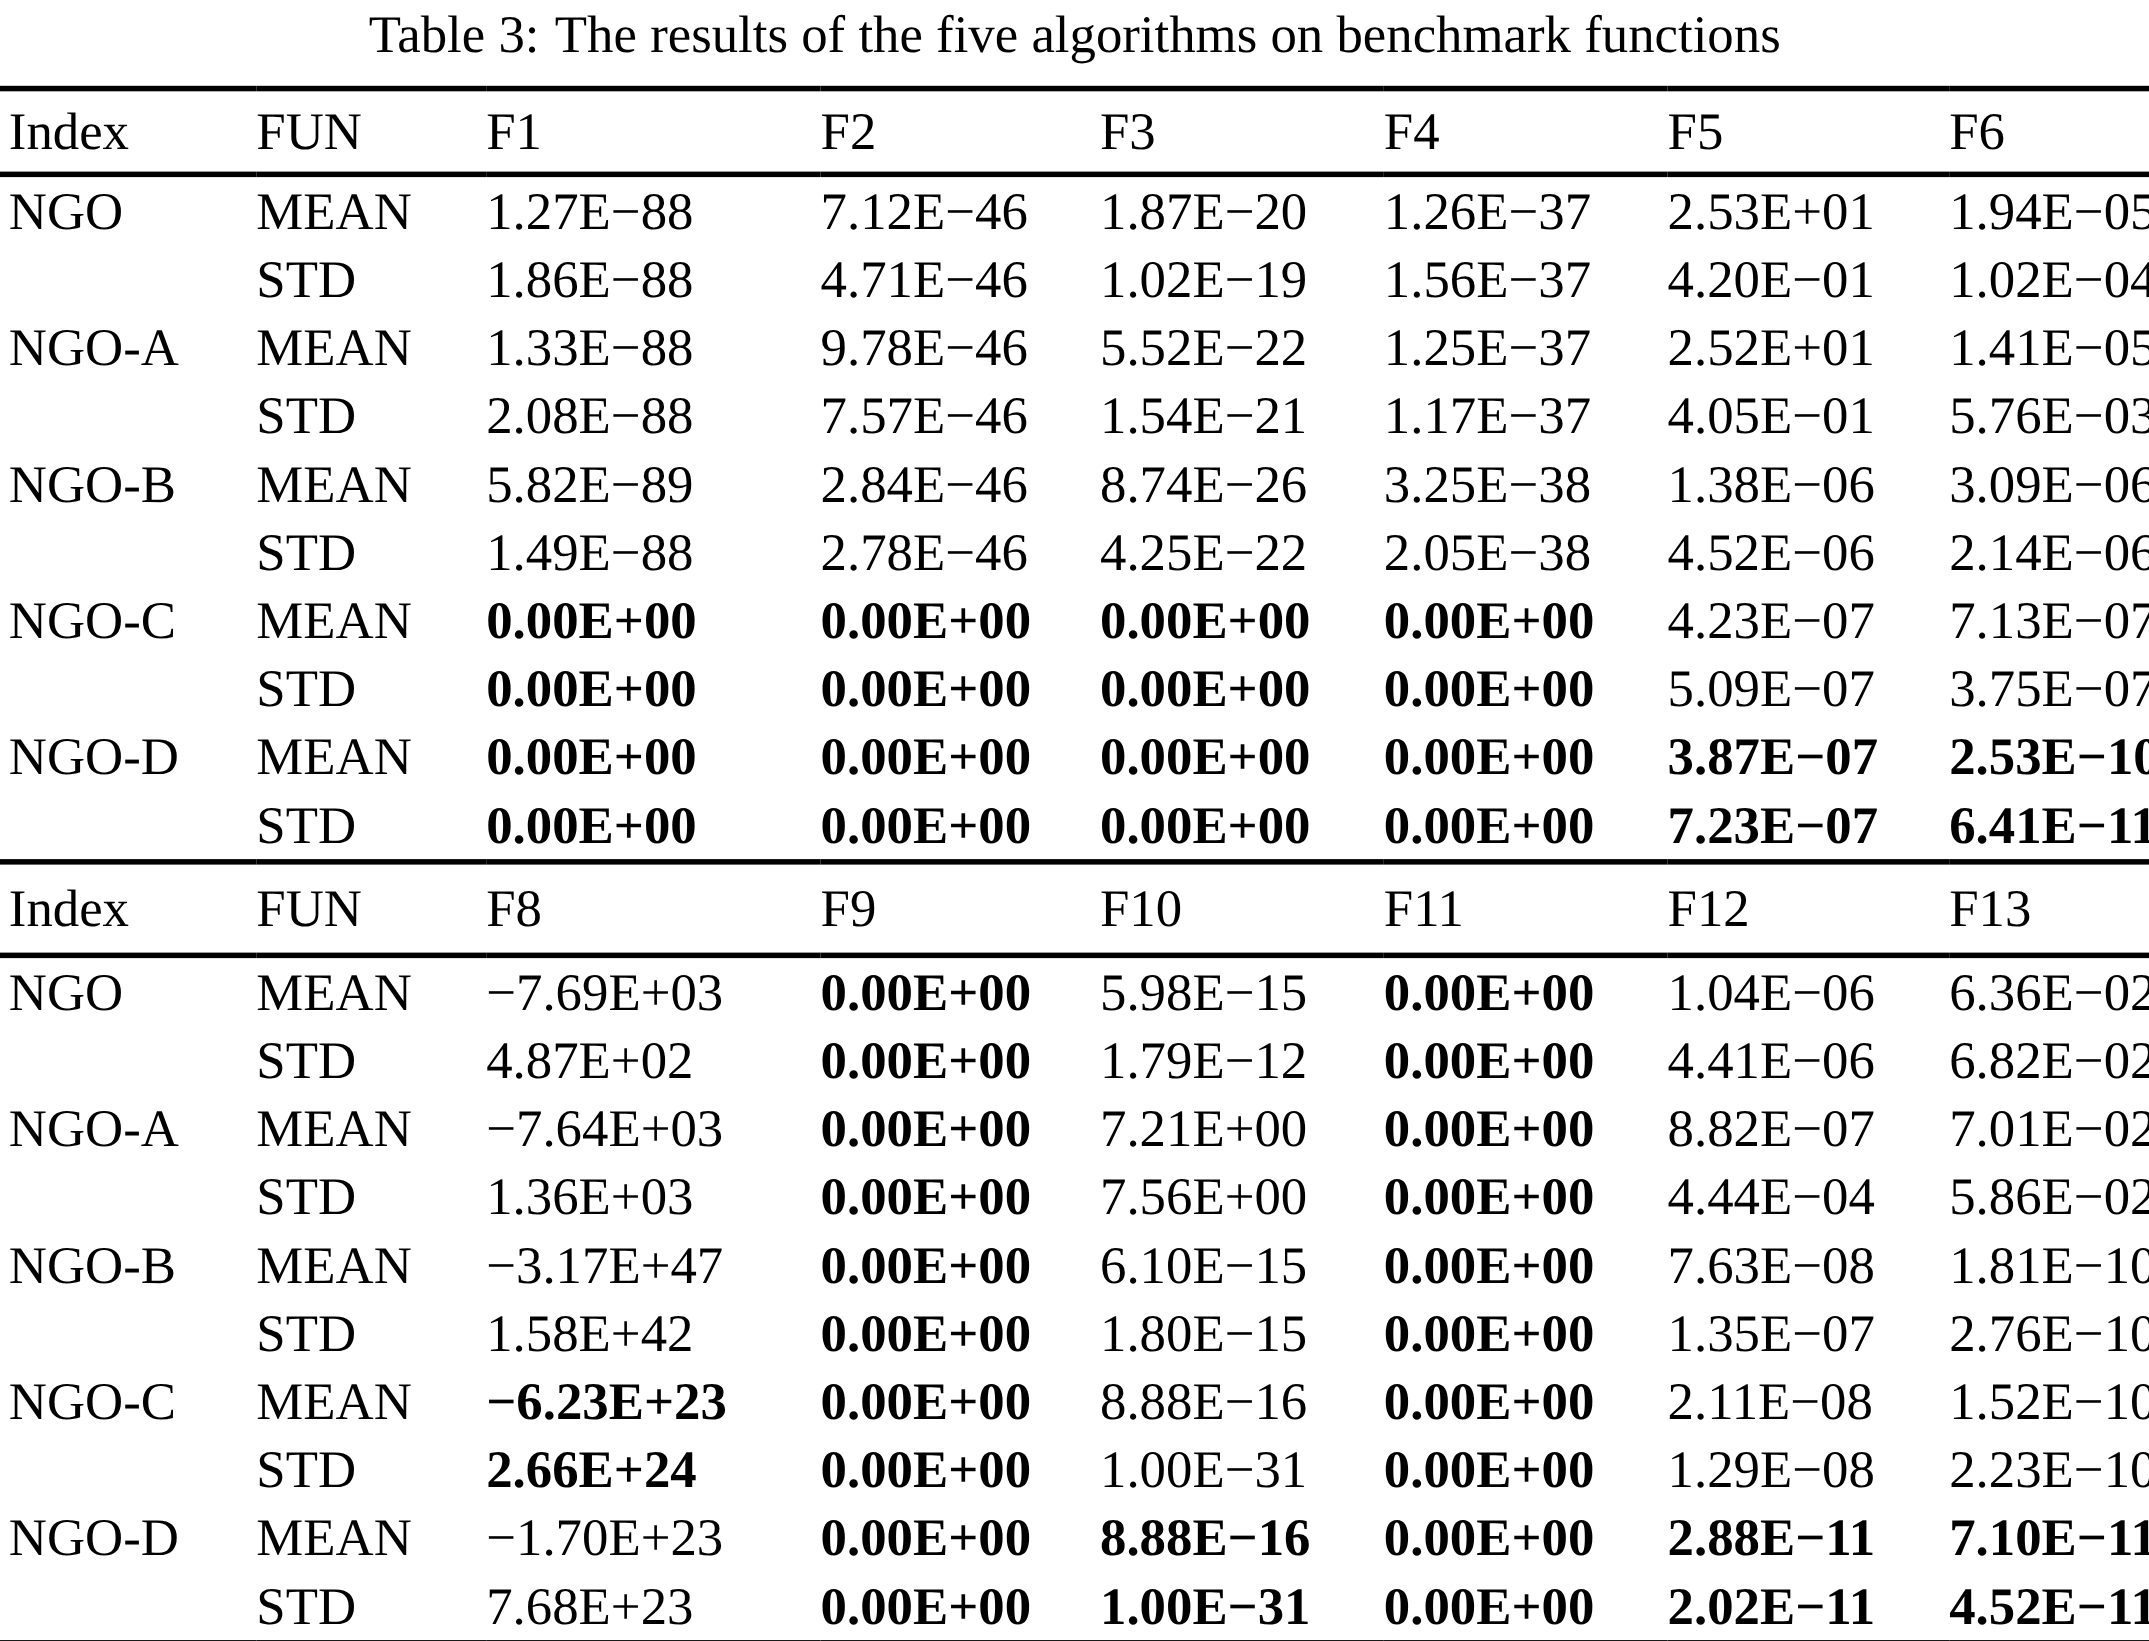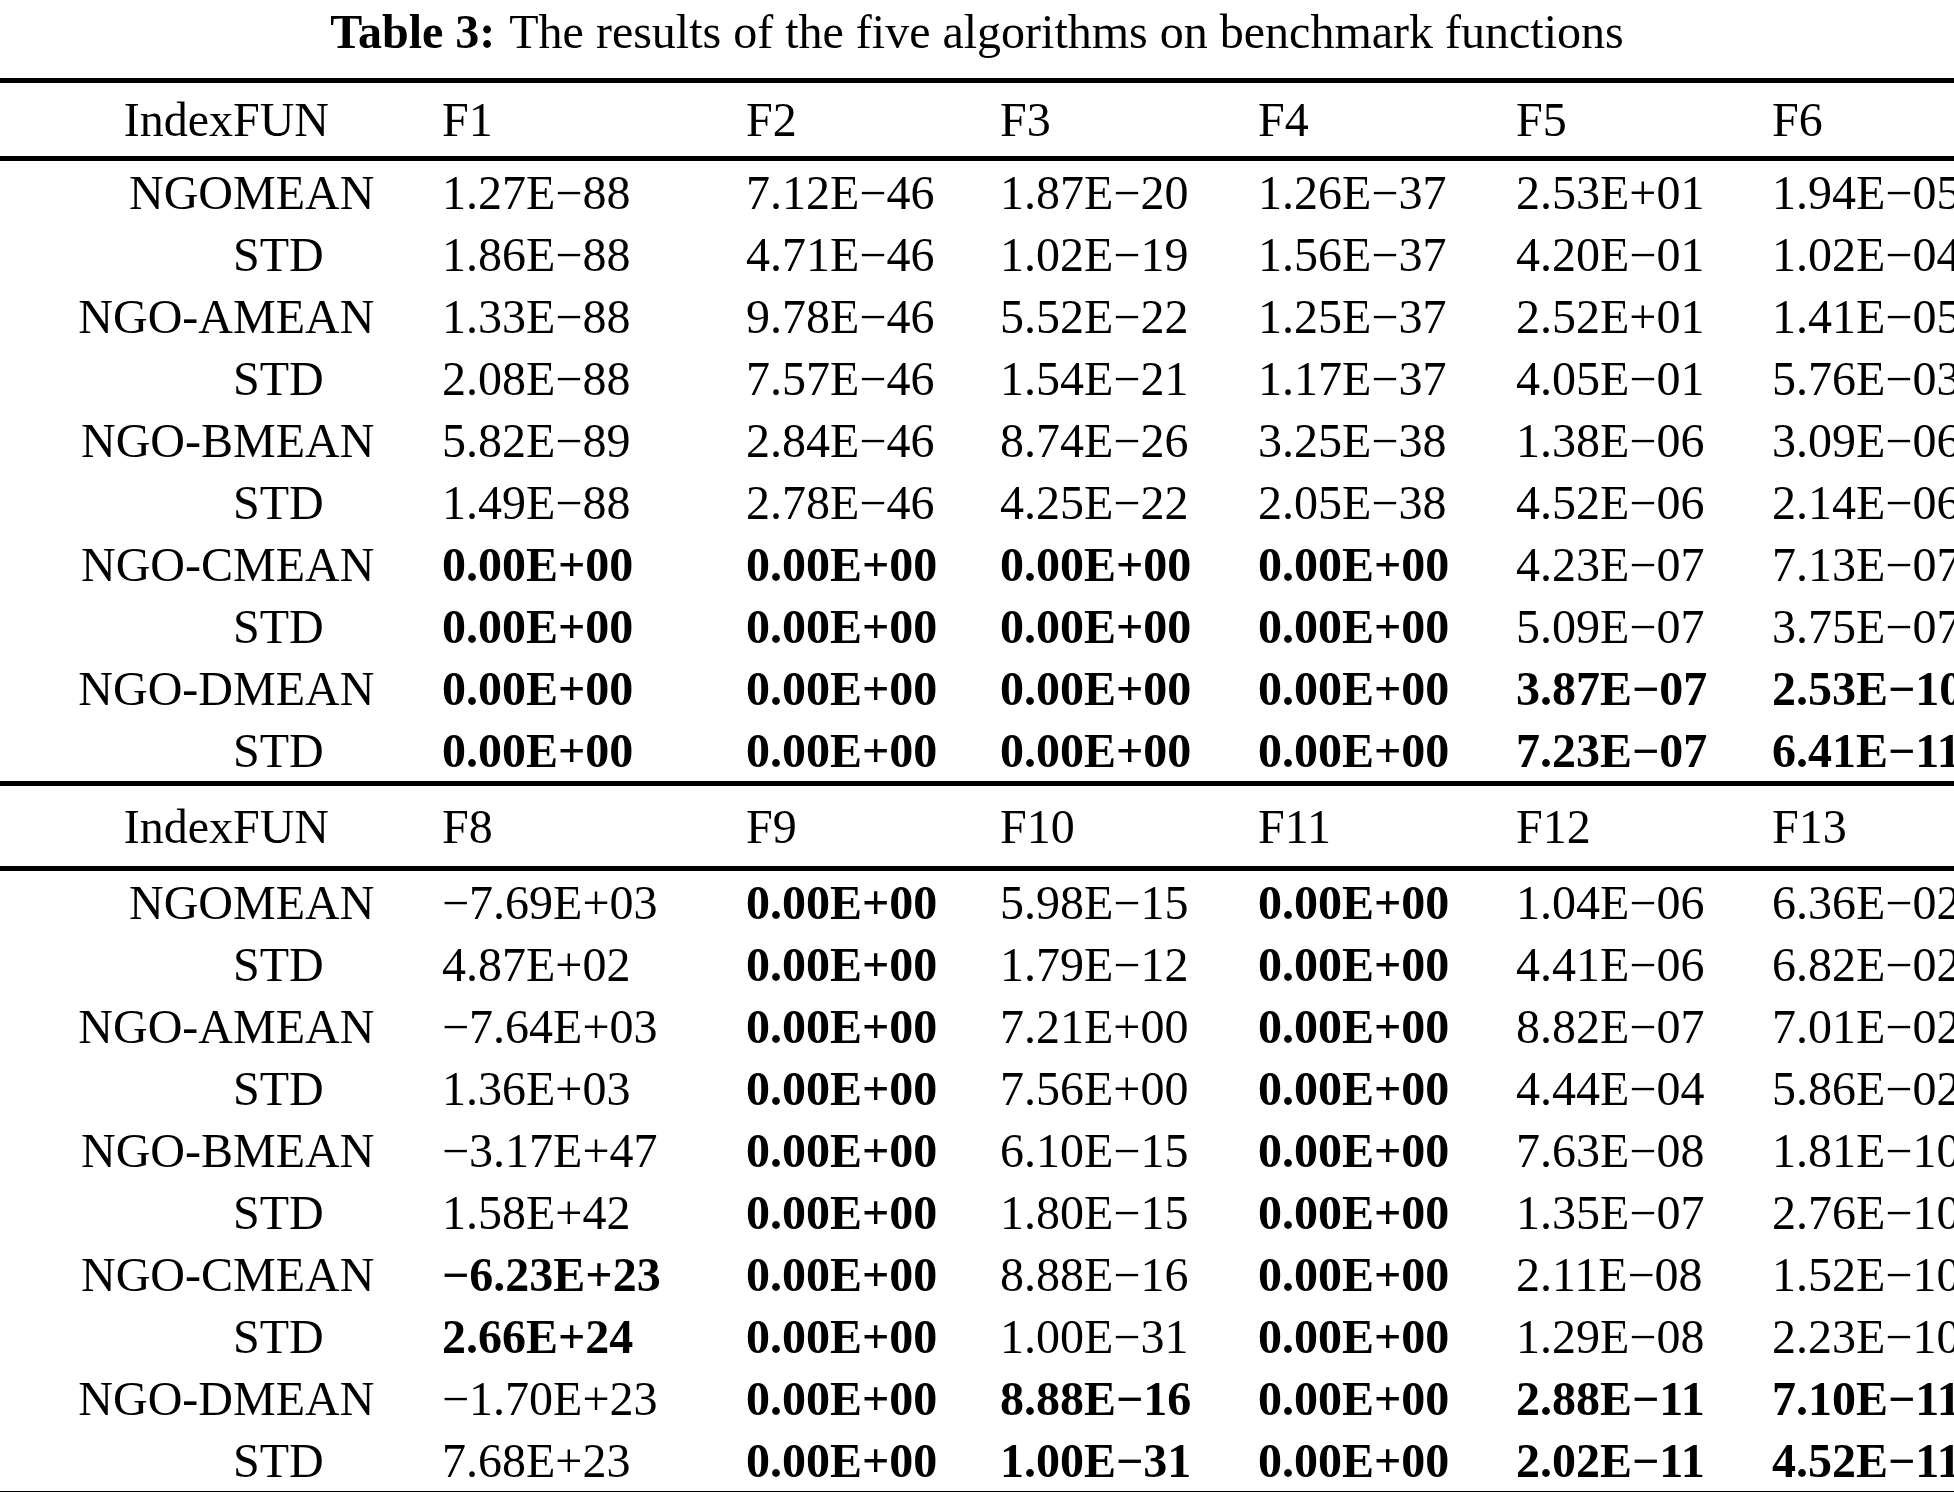--- a/index.html
+++ b/index.html
@@ -19,21 +19,21 @@
     box-sizing: border-box;
   }
   .caption {
     height: 76px;
     padding-top: 2px;
     text-align: center;
     white-space: nowrap;
     line-height: 60px;
   }
   .caption .cap-label {
-    font-weight: bold;
+    font-weight: normal;
     margin-right: 14px;
   }
   table.results {
     width: 1954px;
     border-collapse: collapse;
     table-layout: fixed;
     border-bottom: 5px solid #000000;
   }
   col.c1 { width: 233px; }
   col.c2 { width: 209px; }
@@ -44,21 +44,21 @@
   col.c7 { width: 256px; }
   col.c8 { width: auto;  }
   th, td {
     padding: 0;
     text-align: left;
     vertical-align: middle;
     font-weight: normal;
     white-space: nowrap;
     overflow: visible;
   }
-  th:first-child, td:first-child { padding-left: 8px; text-align: right; }
+  th:first-child, td:first-child { padding-left: 8px; }
   tr.header-row-1 th {
     border-top: 5px solid #000000;
     border-bottom: 5px solid #000000;
     height: 73px;
   }
   tr.header-row-2 th {
     border-top: 5px solid #000000;
     border-bottom: 5px solid #000000;
     height: 80px;
   }

